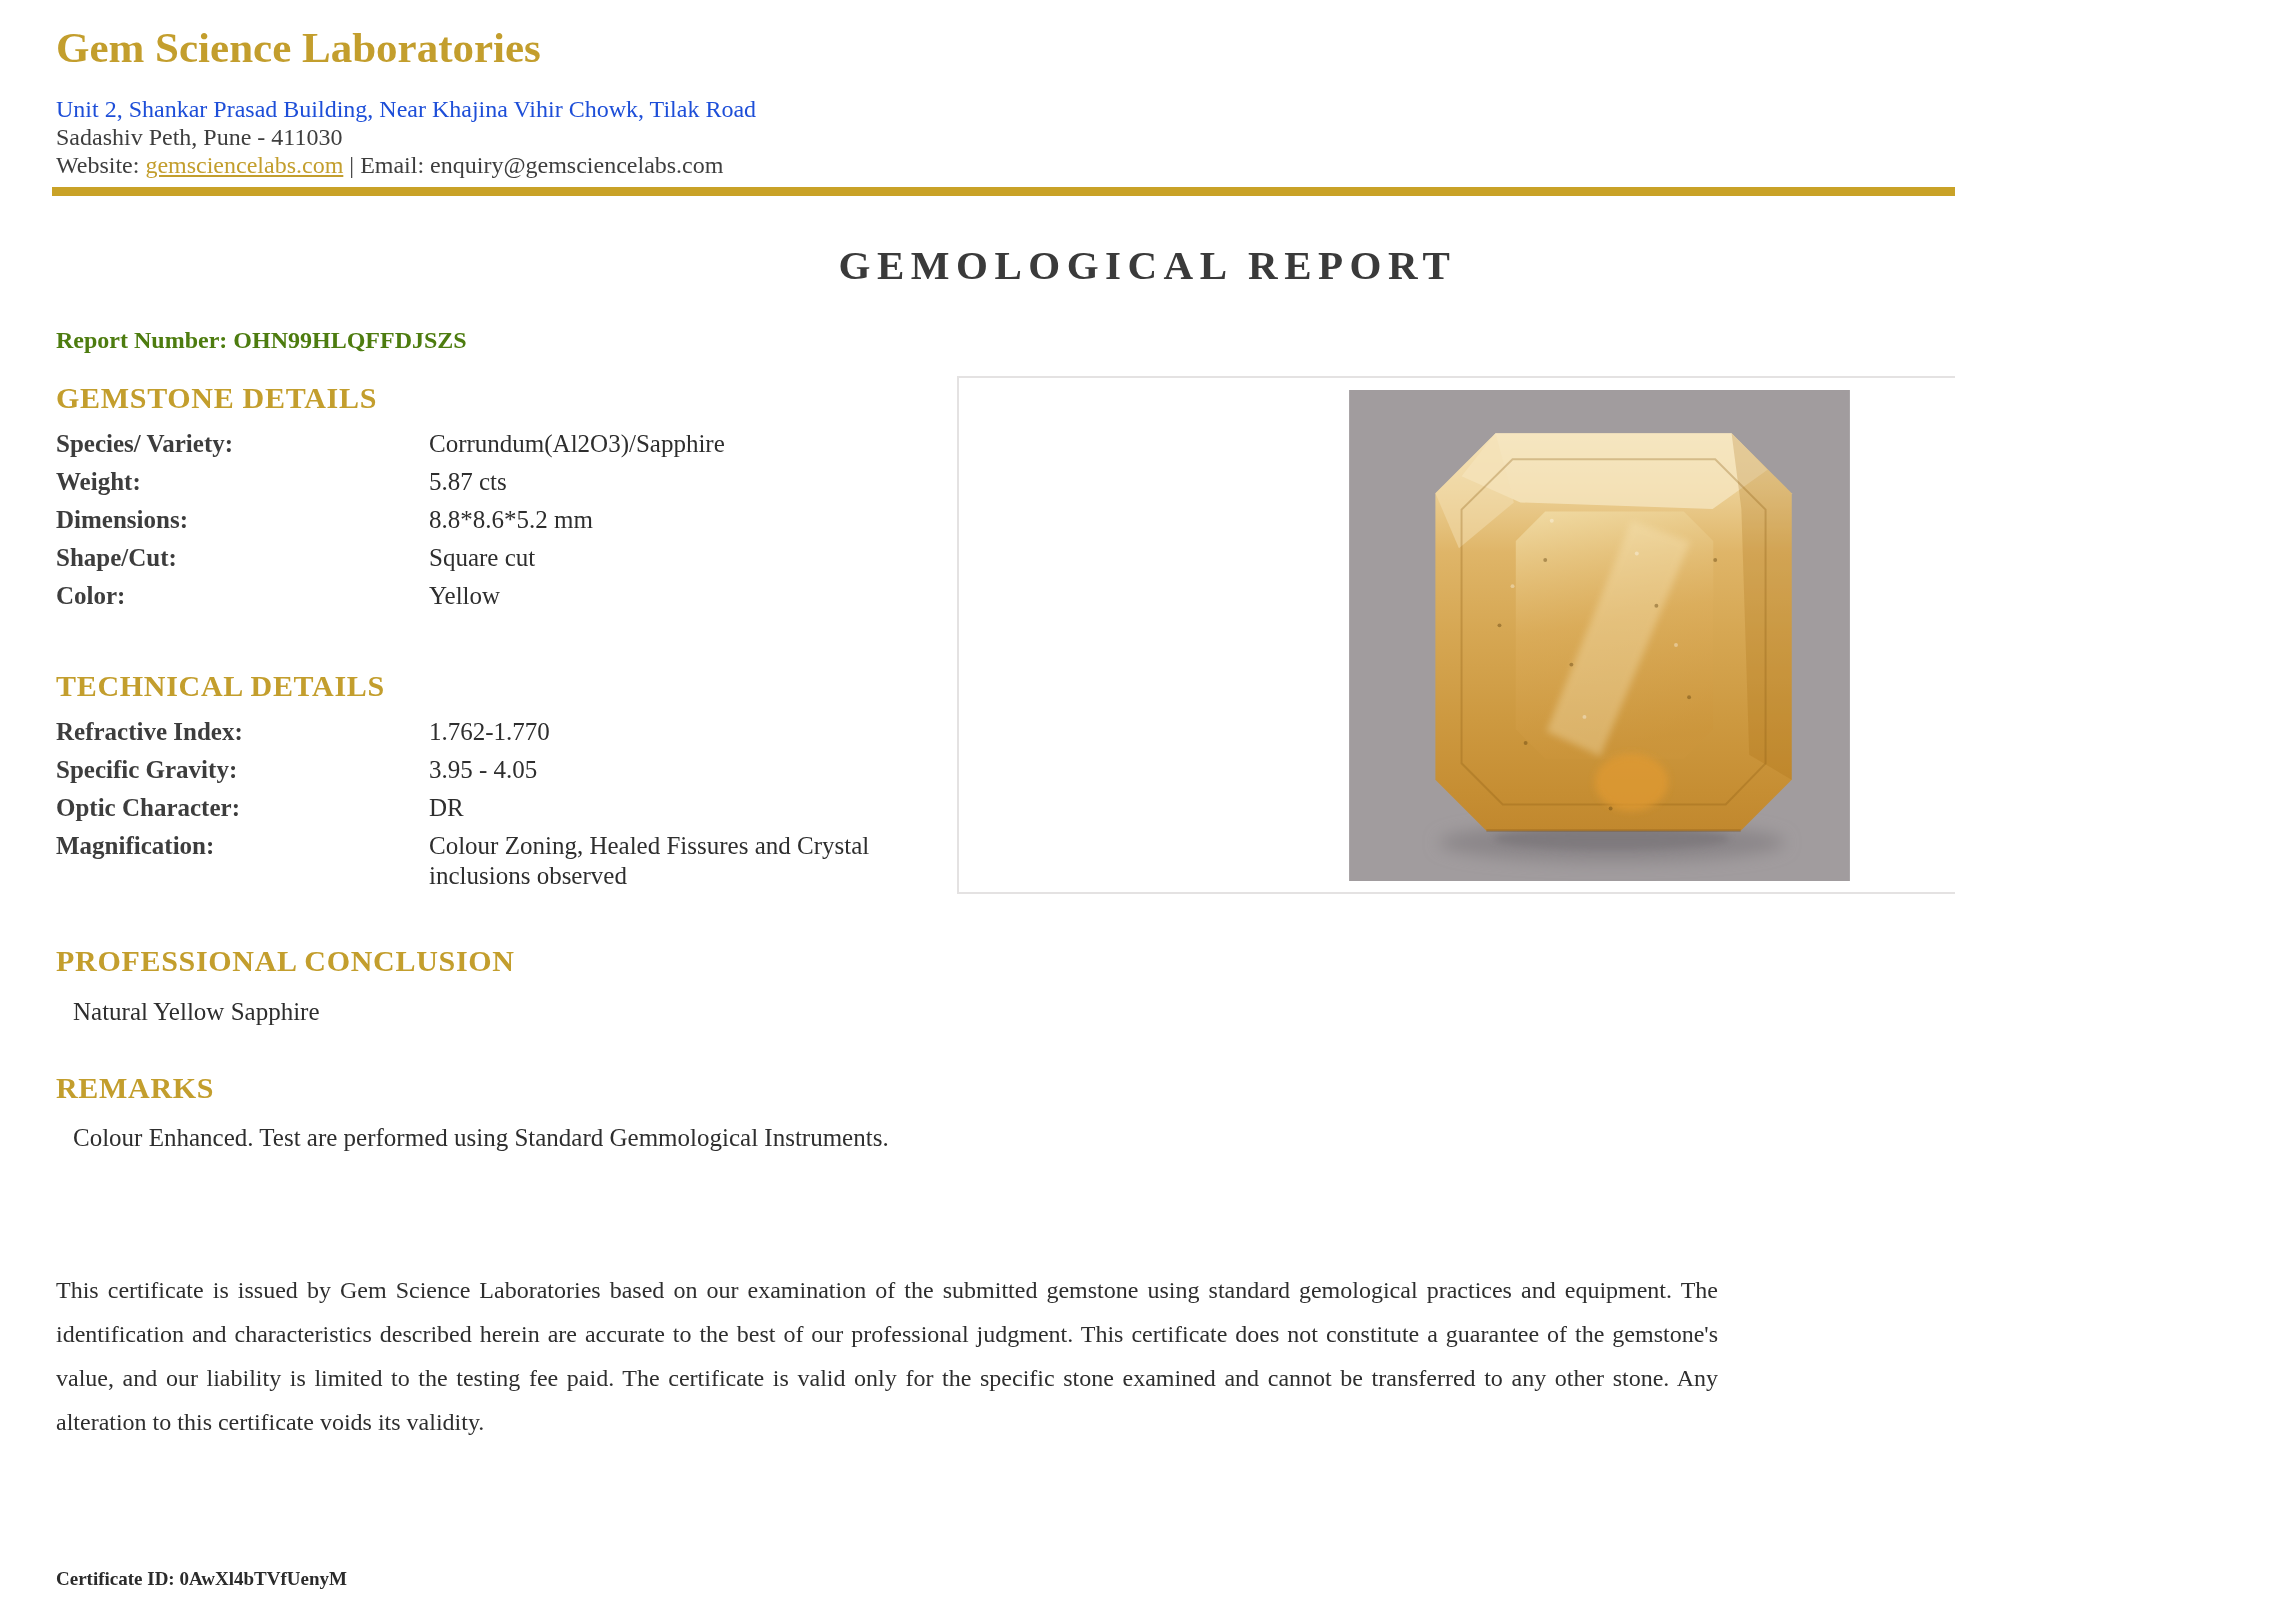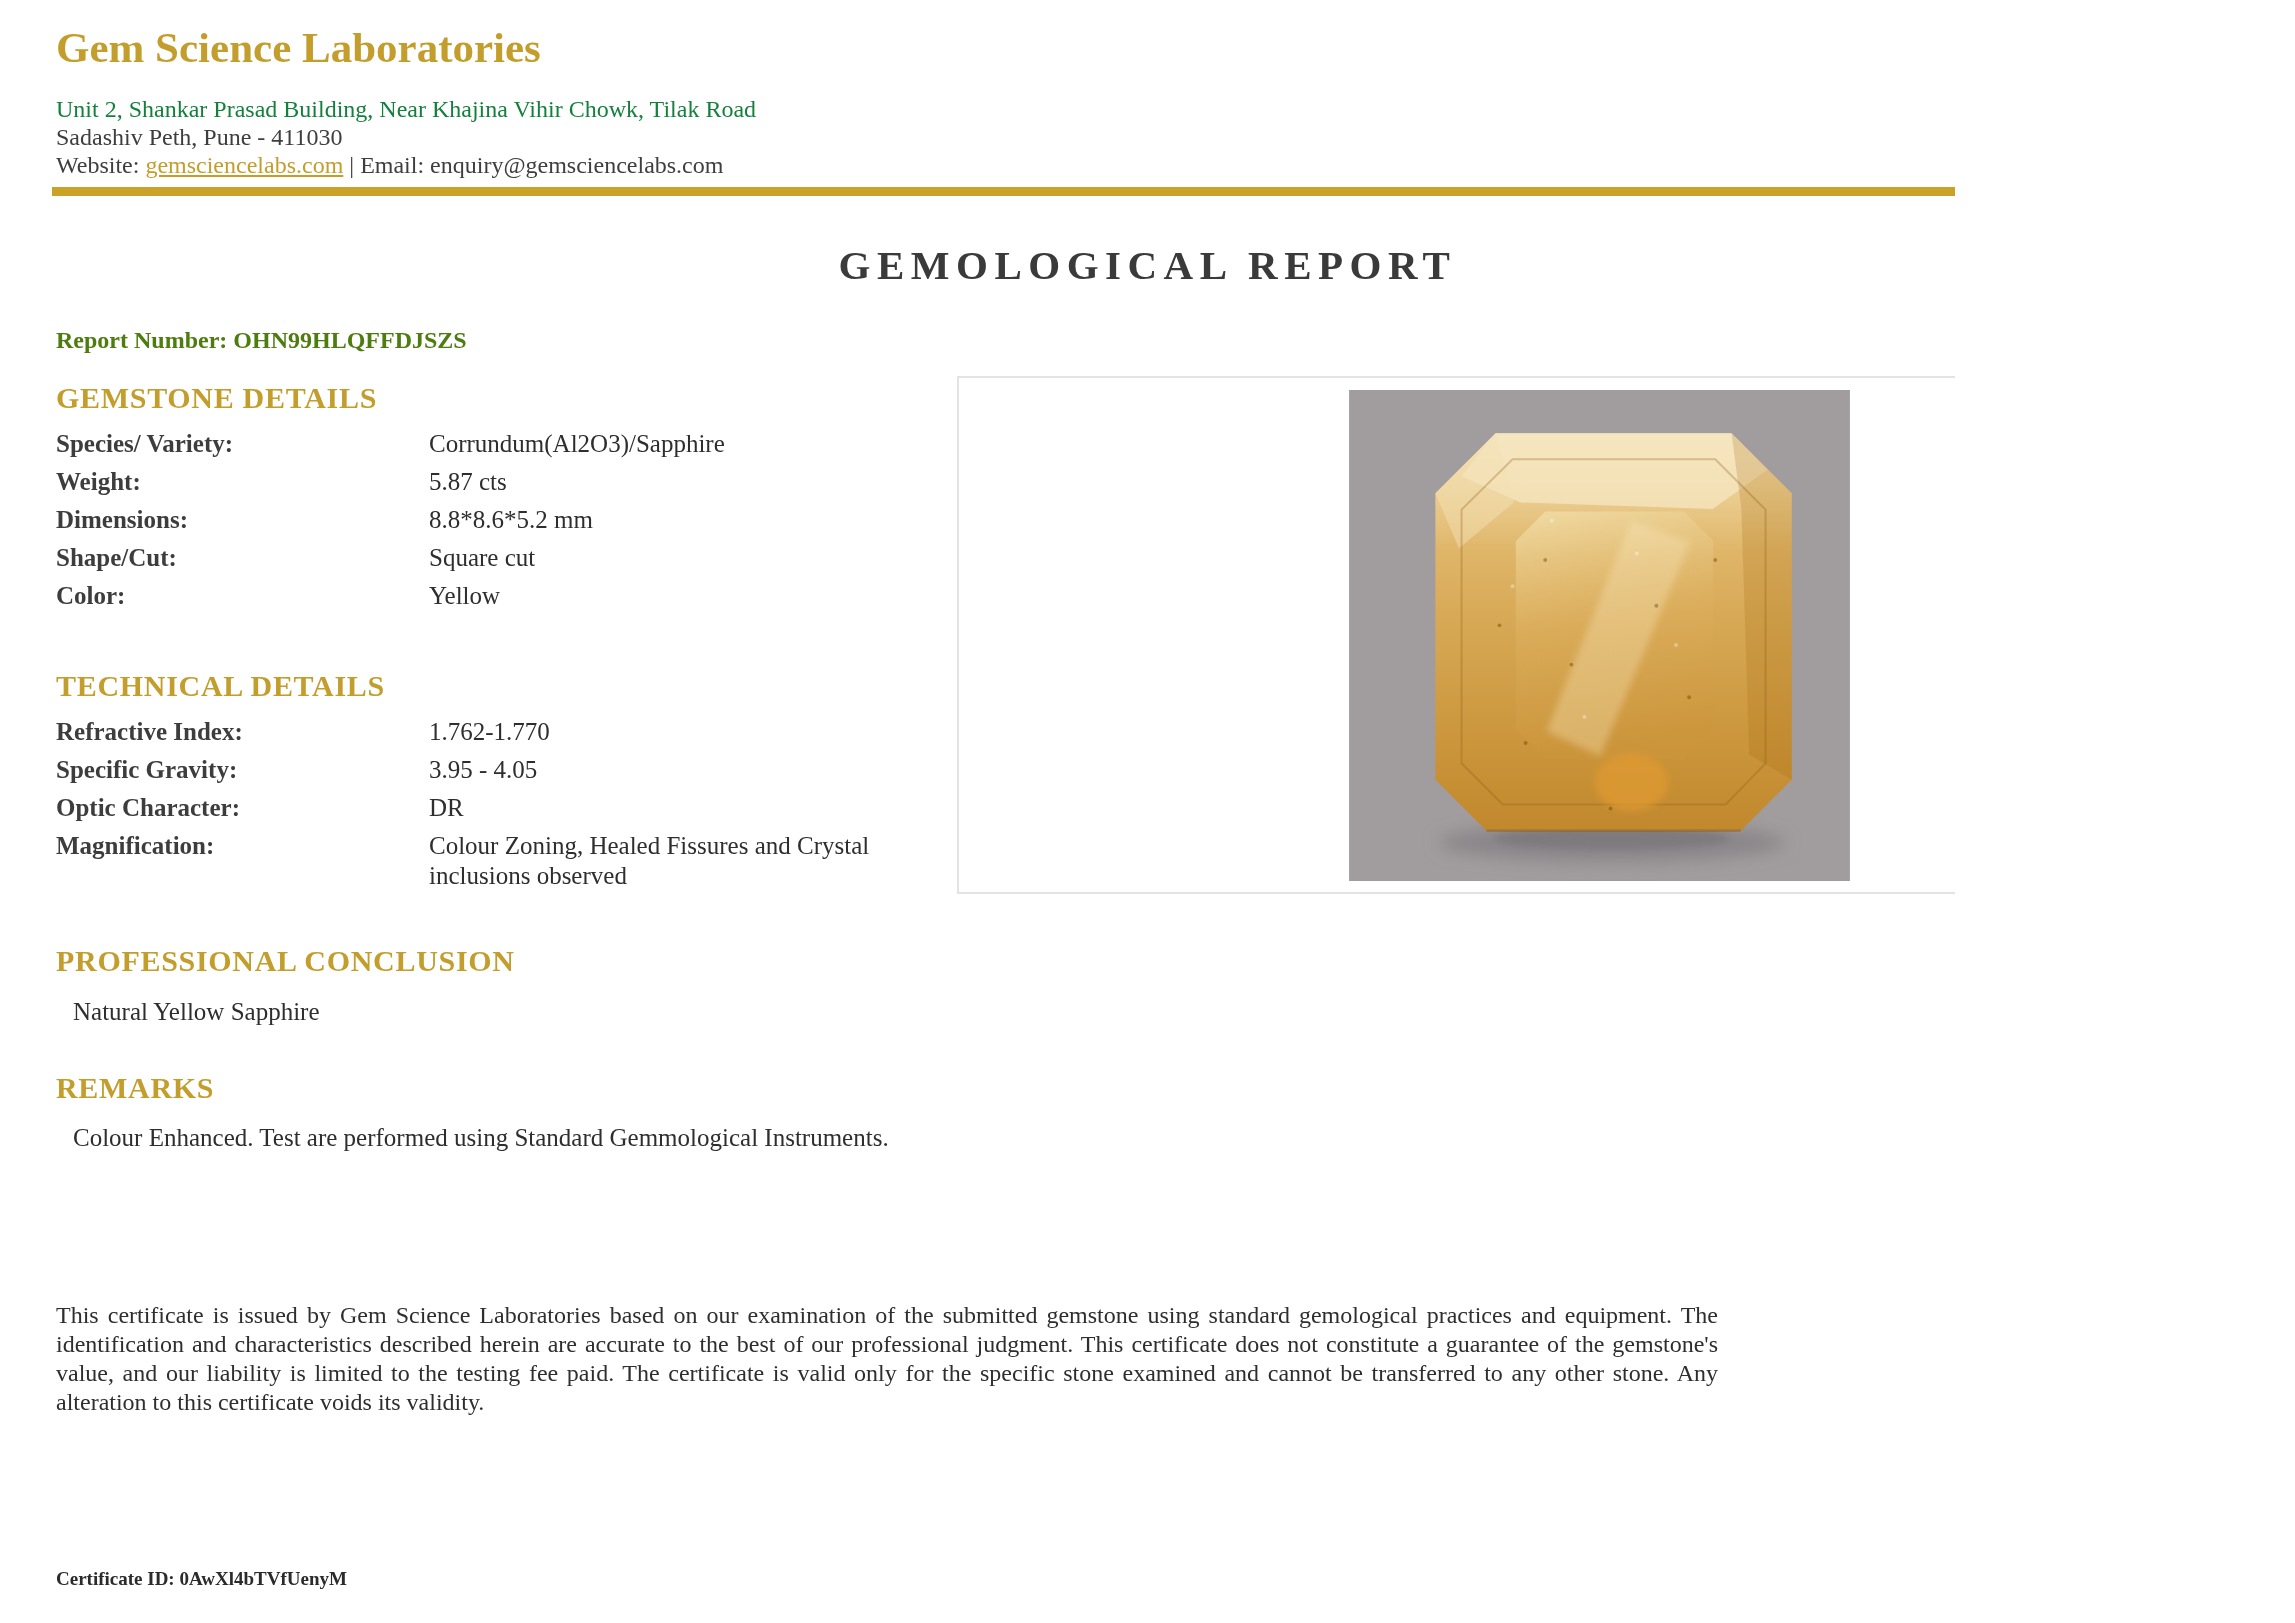--- a/index.html
+++ b/index.html
@@ -1,21 +1,21 @@
 <!DOCTYPE html>
 <html style="font-size:10.5px"><head>
 <meta charset="utf-8">
 <style>
   html,body{margin:0;padding:0;background:#ffffff;}
   .page{position:relative;width:1955px;height:1623px;background:#ffffff;overflow:hidden;
         font-family:Liberation Serif, serif;color:#303030;}
 
   
   .lab-name{position:absolute;left:56px;top:26px;font-size:43px;font-weight:bold;color:#C39E2D;line-height:1;}
-  .addr1{position:absolute;left:56px;top:96px;font-size:24px;color:#15803d;}
+  .addr1{position:absolute;left:56px;top:96px;font-size:24px;color:#1d4ed8;}
   .addr2{position:absolute;left:56px;top:124px;font-size:24px;color:#3e3e3e;}
   .contact{position:absolute;left:56px;top:152px;font-size:24px;color:#3e3e3e;}
   .contact a{color:#C39E2D;text-decoration:underline;text-decoration-color:#C39E2D;}
   .order-block{position:absolute;left:2042px;top:81px;font-size:25px;color:#4b4b4b;line-height:39px;}
   .gold-bar{position:absolute;left:52px;top:187px;width:2191px;height:9.2px;background:#C9A227;}
 
   
   .doc-title{position:absolute;left:52px;top:241px;width:2191px;text-align:center;
              font-size:41px;font-weight:bold;letter-spacing:6.5px;color:#3a3a3a;}
   .report-number{position:absolute;left:56px;top:327px;font-size:24px;font-weight:bold;color:#4d7c0f;}
@@ -29,21 +29,21 @@
   .plain-text{position:absolute;left:73px;font-size:25px;color:#2e2e2e;}
 
   
   .photo-box{position:absolute;left:957px;top:376px;width:1284px;height:518px;
              border:2.6px solid #e4e2e2;box-sizing:border-box;background:#ffffff;
              display:flex;align-items:center;justify-content:center;}
   .photo{width:501px;height:491px;}
 
   
   .disclaimer{position:absolute;left:56px;top:1268px;width:1662px;font-size:24px;
-              line-height:29px;color:#2e2e2e;text-align:justify;margin-top:33px;}
+              line-height:44px;color:#2e2e2e;text-align:justify;}
   .cert-id{position:absolute;left:56px;top:1568px;font-size:19px;font-weight:bold;color:#2b2b2b;}
 
   
   .qr-box{position:absolute;left:1987px;top:1278px;width:259px;height:292px;
           border:2.6px solid #C9A227;box-sizing:border-box;background:#ffffff;text-align:center;padding-left:48px;}
   .qr-box svg{margin-top:30px;width:196px;height:196px;display:block;margin-left:auto;margin-right:auto;}
   .qr-caption{position:absolute;left:0;right:0;bottom:17px;font-size:21.6px;color:#C49F3A;}
 </style>
 </head>
 <body>

